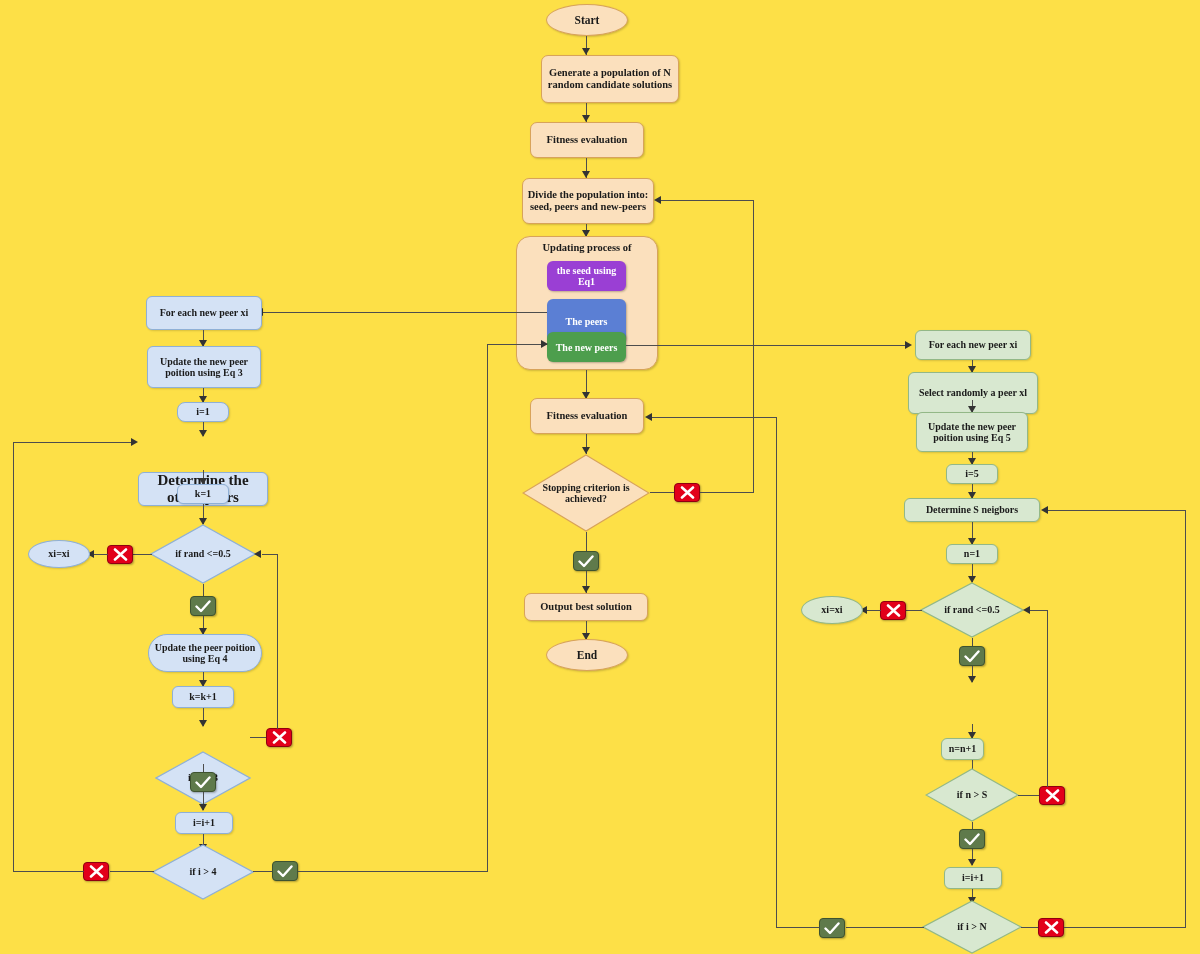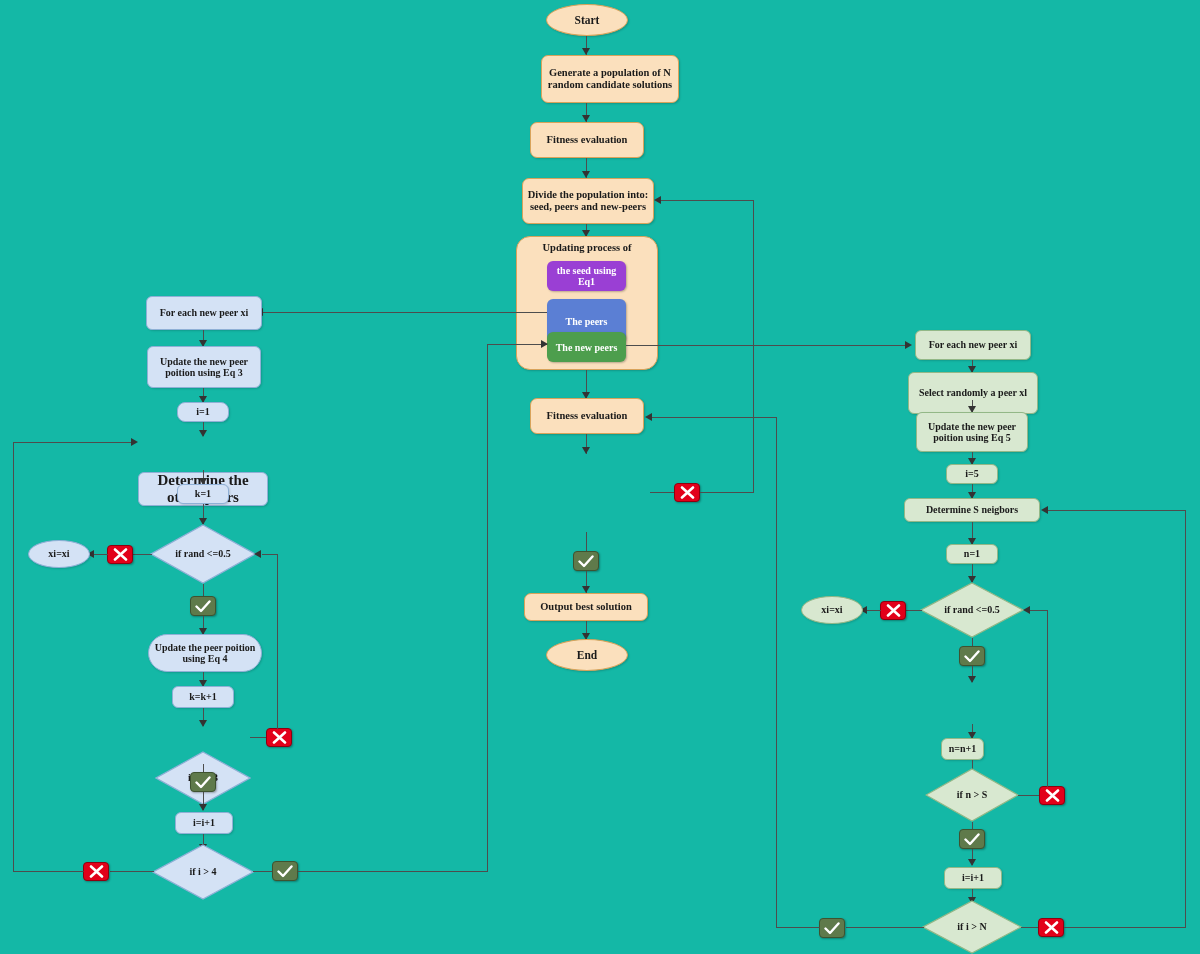--- a/index.html
+++ b/index.html
@@ -1,17 +1,17 @@
 <!DOCTYPE html>
 <html><head>
 <meta charset="utf-8">
 <style>
   html,body{margin:0;padding:0;background:#ffffff;}
   body{font-family:"Liberation Serif", serif;}
-  #canvas{position:relative;width:1200px;height:954px;overflow:hidden;background:#14b8a6;}
+  #canvas{position:relative;width:1200px;height:954px;overflow:hidden;background:#fde047;}
 
   
   .node{position:absolute;box-sizing:border-box;display:flex;align-items:center;
         justify-content:center;text-align:center;font-weight:bold;line-height:1.12;
         color:#1a1a1a;}
   .node span{display:block;padding:0 3px;}
 
   
   .orange{background:#fbe0bd;border:1px solid #d8a35a;border-radius:7px;
           box-shadow:1px 1px 2px rgba(0,0,0,.18);}
@@ -107,20 +107,28 @@
 
   <div class="ln lnv" style="left:586px;top:370px;height:28px;"></div>
   <div class="arw arw-d" style="left:582px;top:392px;"></div>
 
   <div class="node orange" style="left:530px;top:398px;width:114px;height:36px;font-size:10.5px;">
     <span>Fitness evaluation</span>
   </div>
   <div class="ln lnv" style="left:586px;top:434px;height:20px;"></div>
   <div class="arw arw-d" style="left:582px;top:447px;"></div>
 
+  <div class="dia-wrap" style="left:522px;top:454px;width:128px;height:78px;">
+    <svg width="128" height="78" viewBox="0 0 128 78">
+      <polygon points="64,1 127,39 64,77 1,39" fill="#fbe0bd" stroke="#d8a35a" stroke-width="1.2"></polygon>
+    </svg>
+    <div class="dia-lbl" style="font-size:10px;">
+      <span>Stopping criterion is achieved?</span>
+    </div>
+  </div>
 
   <div class="ln lnv" style="left:586px;top:532px;height:20px;"></div>
   <div class="badge badge-ok" style="left:573px;top:551px;">
     <svg width="16" height="13" viewBox="0 0 16 13">
         <path d="M1.5 6.5 L6 11 L14.5 1.5" stroke="#fff" stroke-width="2.4" fill="none" stroke-linecap="round" stroke-linejoin="round"></path>
       </svg>
   </div>
   <div class="ln lnv" style="left:586px;top:571px;height:22px;"></div>
   <div class="arw arw-d" style="left:582px;top:586px;"></div>
 

